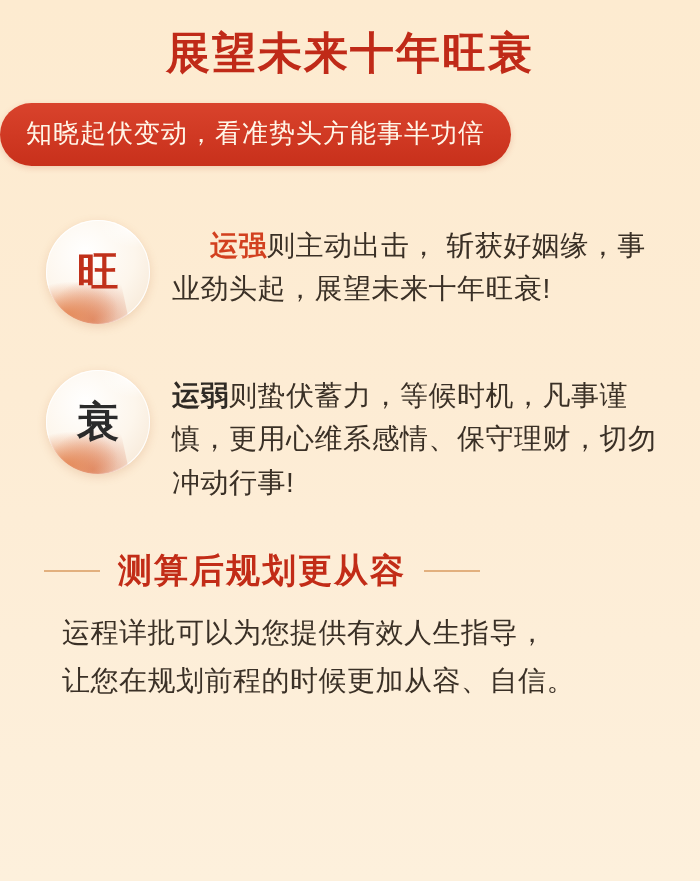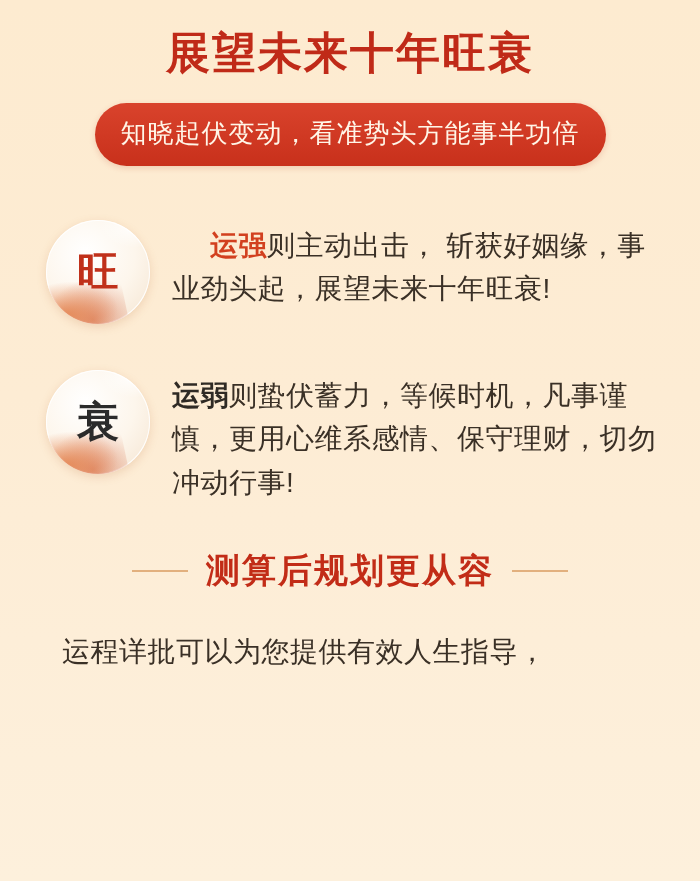--- a/index.html
+++ b/index.html
@@ -30,21 +30,20 @@
     color: #c02a18;
     letter-spacing: 2px;
     padding-top: 28px;
     line-height: 1.2;
     font-family: "Liberation Serif", "DejaVu Serif", serif;
   }
 
   
   .subtitle-wrap {
     display: flex;
-    justify-content: center;
     margin-top: 22px;
   }
   .subtitle {
     background: linear-gradient(180deg, #d9432c 0%, #c8301b 100%);
     color: #fff6e8;
     font-size: 26px;
     letter-spacing: 1px;
     padding: 13px 26px 15px 26px;
     border-radius: 34px;
     white-space: nowrap;
@@ -130,42 +129,41 @@
   .point-text .lead-dark {
     color: #2f2a24;
     font-weight: bold;
     text-align: center;
   }
 
   
   .section-head {
     display: flex;
     align-items: center;
-    justify-content: center;
     margin-top: 6px;
     padding: 0 44px;
   }
   .rule {
     height: 2px;
     background: #e2b07e;
     flex: 0 0 56px;
   }
   .section-title {
     font-size: 34px;
     font-weight: bold;
     color: #c22c17;
     margin: 0 18px;
     letter-spacing: 2px;
     white-space: nowrap;
     font-family: "Liberation Serif", "DejaVu Serif", serif;
   }
 
   
   .closing {
-    margin-top: 34px;
+    margin-top: 15px;
     padding: 0 56px 0 62px;
     font-size: 28px;
     line-height: 1.72;
     color: #3a3026;
     letter-spacing: 0.5px;
   }
   .closing p {
     margin: 0;
   }
 </style>
@@ -203,15 +201,16 @@
   </div>
 
   <div class="section-head">
     <span class="rule"></span>
     <span class="section-title">测算后规划更从容</span>
     <span class="rule"></span>
   </div>
 
   <div class="closing">
     <p>运程详批可以为您提供有效人生指导，</p>
+    <p>让您在规划前程的时候更加从容、自信。</p>
   </div>
 
 </div>
 
 </body></html>

